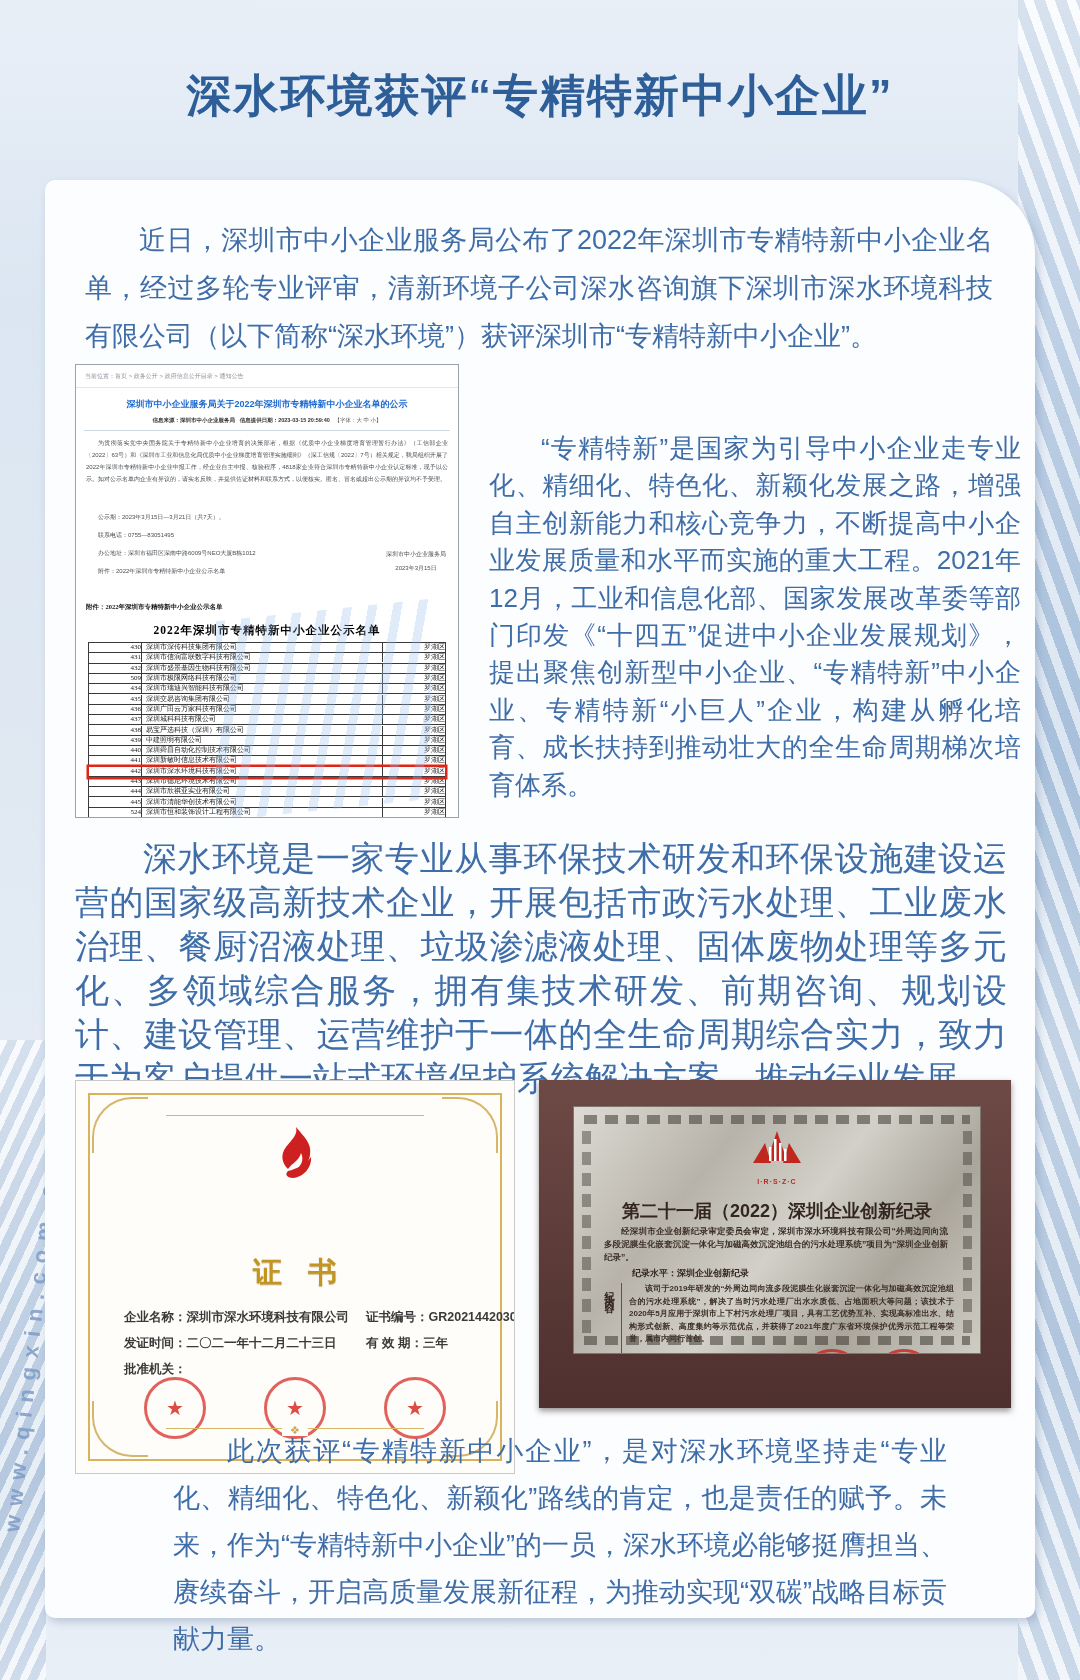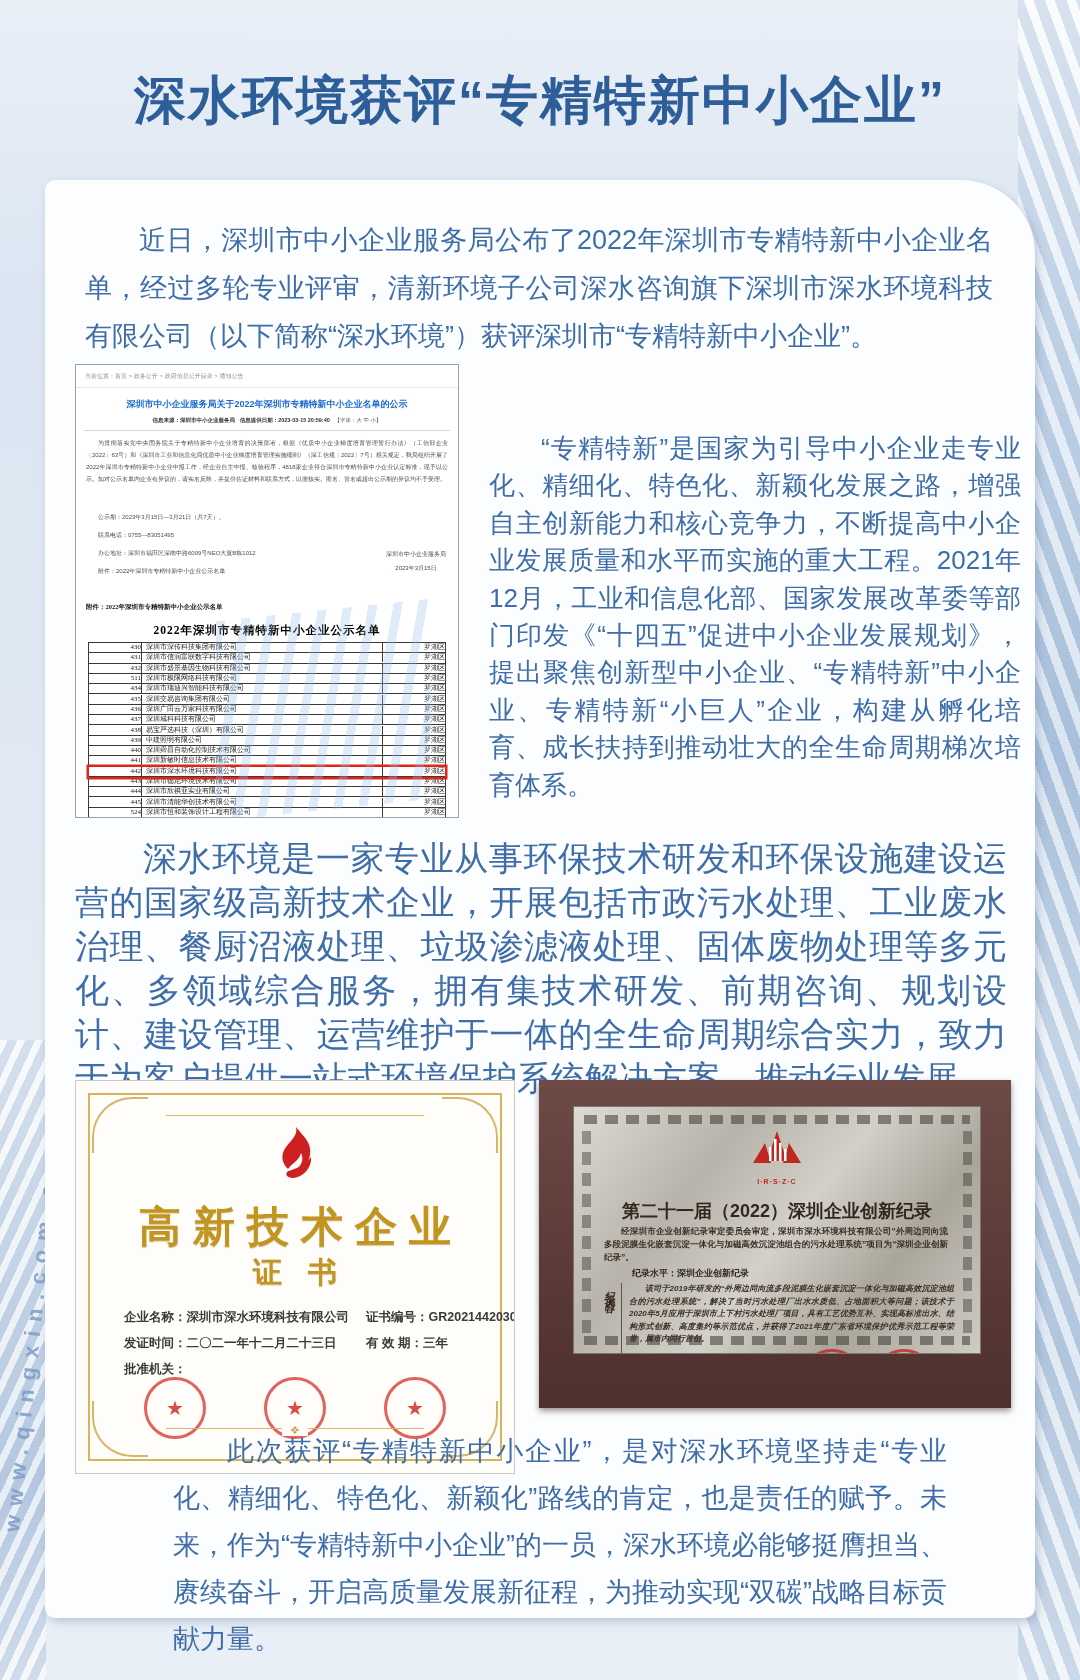--- a/index.html
+++ b/index.html
@@ -12,21 +12,21 @@
   .ice-right:after{content:"";position:absolute;inset:0;
     background:repeating-linear-gradient(70deg,rgba(255,255,255,.55) 0 9px,rgba(150,175,205,.30) 9px 20px);}
   .ice-left{position:absolute;left:0;top:1040px;width:46px;height:640px;
     background:linear-gradient(160deg,#eef4fa 0%,#d3e0ee 40%,#c2d3e6 70%,#e8eff7 100%);}
   .ice-left:after{content:"";position:absolute;inset:0;
     background:repeating-linear-gradient(115deg,rgba(255,255,255,.6) 0 7px,rgba(140,165,200,.25) 7px 16px);}
   .watermark{position:absolute;left:-268px;top:1330px;width:600px;text-align:center;
     transform:rotate(-84deg);color:#7f9cc6;font-size:22px;letter-spacing:9px;font-weight:bold;opacity:.85;}
 
   .headline{position:absolute;top:66px;left:0;width:100%;text-align:center;
-    font-size:52px;font-weight:bold;color:#2d5e98;letter-spacing:2px;}
+    font-size:45px;font-weight:bold;color:#2d5e98;letter-spacing:2px;}
 
   .panel{position:absolute;left:45px;top:180px;width:990px;height:1438px;background:#fcfdff;
     border-radius:10px 74px 10px 10px;box-shadow:3px 4px 8px rgba(110,135,170,.38);}
 
   .blue-par{color:#3f6da8;text-align:justify;}
   .intro{position:absolute;left:40px;top:36px;width:908px;font-size:27px;line-height:48px;text-indent:2em;}
 
   
   .doc{position:absolute;left:30px;top:184px;width:382px;height:452px;background:#fff;
     border:1px solid #9aa2ab;overflow:hidden;}
@@ -98,21 +98,21 @@
   .plate-sideL{position:absolute;top:20px;bottom:20px;width:9px;left:8px;opacity:.45;
     background:repeating-linear-gradient(0deg,#3e3a33 0 13px,transparent 13px 21px);}
   .plate-sideR{position:absolute;top:20px;bottom:20px;width:9px;right:8px;opacity:.45;
     background:repeating-linear-gradient(0deg,#3e3a33 0 13px,transparent 13px 21px);}
   .pl-logo{position:absolute;left:50%;top:24px;transform:translateX(-50%);text-align:center;}
   .pl-logo-text{font-size:7px;color:#c0271e;font-weight:bold;letter-spacing:1px;margin-top:1px;}
   .pl-title{position:absolute;left:0;top:92px;width:100%;text-align:center;font-size:18px;font-weight:bold;color:#33261f;}
   .pl-body{position:absolute;left:30px;top:118px;width:344px;font-size:8.5px;line-height:13px;color:#3c2f26;
     font-weight:bold;text-align:justify;text-indent:2em;}
   .pl-level{position:absolute;left:58px;top:160px;font-size:9px;font-weight:bold;color:#33261f;}
-  .pl-content-wrap{position:absolute;left:28px;top:176px;width:352px;display:flex;font-style:italic;}
+  .pl-content-wrap{position:absolute;left:28px;top:176px;width:352px;display:flex;}
   .pl-side-label{writing-mode:vertical-lr;font-size:10px;font-weight:bold;color:#33261f;letter-spacing:4px;
     border-right:1.5px solid #5c554b;padding-right:5px;margin-right:7px;height:78px;}
   .pl-content{flex:1;font-size:8px;line-height:12.5px;color:#3c2f26;font-weight:bold;text-align:justify;text-indent:2em;}
   .pl-committee{position:absolute;right:26px;top:268px;text-align:center;font-size:9px;line-height:13px;
     font-weight:bold;color:#33261f;z-index:2;}
   .pl-seal{position:absolute;width:58px;height:58px;border:3px solid rgba(200,35,28,.8);border-radius:50%;
     display:flex;align-items:center;justify-content:center;color:rgba(200,35,28,.85);font-size:20px;z-index:1;}
   .pls1{right:116px;top:242px;} .pls2{right:44px;top:242px;}
 
   .closing{position:absolute;left:128px;top:1248px;width:774px;font-size:27px;line-height:47px;text-indent:2em;}
@@ -162,21 +162,21 @@
           <div class="td td-no">431</div>
           <div class="td td-nm">深圳市信润富联数字科技有限公司</div>
           <div class="td td-ds">罗湖区</div>
         </div>
           <div class="trow">
           <div class="td td-no">432</div>
           <div class="td td-nm">深圳市盛景基因生物科技有限公司</div>
           <div class="td td-ds">罗湖区</div>
         </div>
           <div class="trow">
-          <div class="td td-no">511</div>
+          <div class="td td-no">509</div>
           <div class="td td-nm">深圳市极限网络科技有限公司</div>
           <div class="td td-ds">罗湖区</div>
         </div>
           <div class="trow">
           <div class="td td-no">434</div>
           <div class="td td-nm">深圳市瑞迪兴智能科技有限公司</div>
           <div class="td td-ds">罗湖区</div>
         </div>
           <div class="trow">
           <div class="td td-no">435</div>
@@ -252,21 +252,20 @@
       <div class="cert-corner cc-tr"></div>
       <div class="cert-corner cc-bl"></div>
       <div class="cert-corner cc-br"></div>
       <div class="cert-topline"></div>
       <div class="cert-flame">
         <svg width="58" height="62" viewBox="0 0 58 62">
           <path d="M30 2 C38 12 46 18 44 30 C43 38 37 43 30 45 C36 40 38 34 35 28 C33 36 26 38 22 44 C16 38 14 30 20 22 C26 14 32 10 30 2 Z" fill="#ce2020"></path>
           <path d="M22 46 C30 44 40 40 45 32 C46 42 38 52 27 53 C22 53 18 50 22 46 Z" fill="#ce2020"></path>
         </svg>
       </div>
-      <div class="cert-title">高新技术企业</div>
       <div class="cert-sub">证书</div>
       <div class="cert-field cf1">企业名称：深圳市深水环境科技有限公司</div>
       <div class="cert-field cf2">证书编号：GR202144203058</div>
       <div class="cert-field cf3">发证时间：二〇二一年十二月二十三日</div>
       <div class="cert-field cf4">有 效 期：三年</div>
       <div class="cert-field cf5">批准机关：</div>
       <div class="cert-seals">
         <div class="seal">★</div>
         <div class="seal">★</div>
         <div class="seal">★</div>

